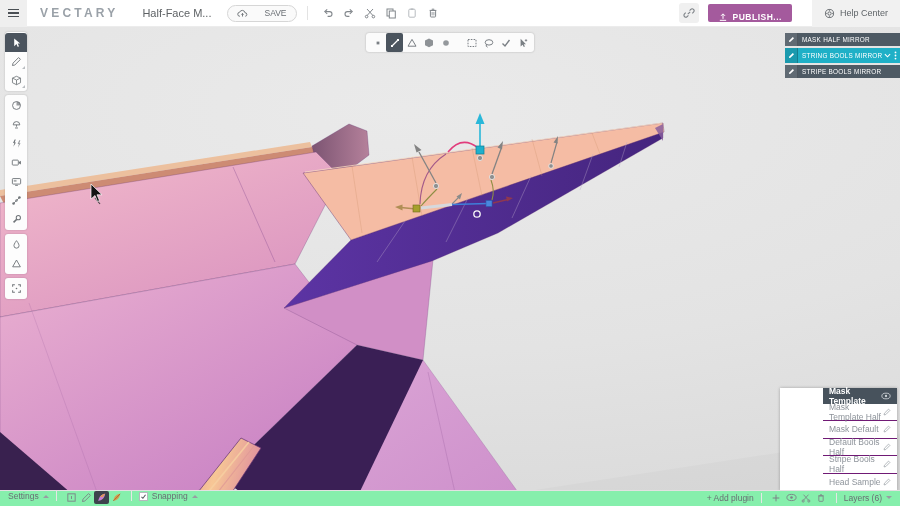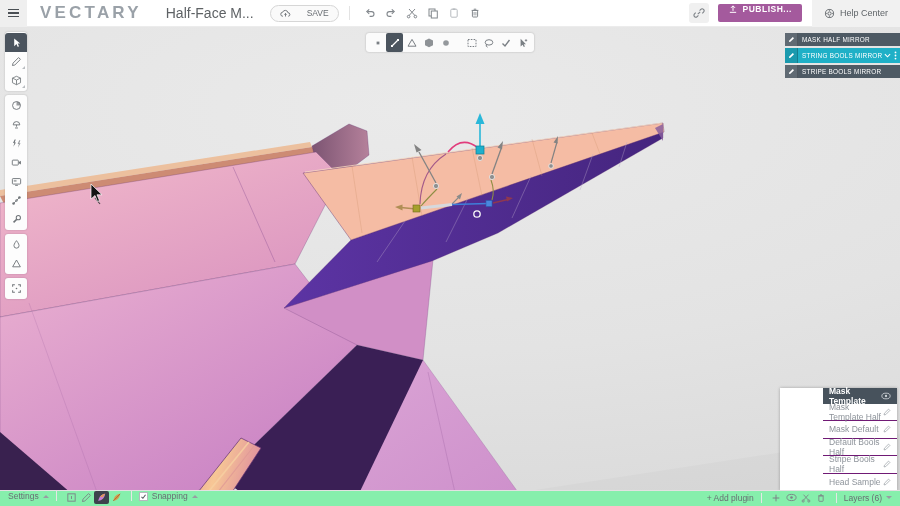--- a/index.html
+++ b/index.html
@@ -5,36 +5,36 @@
   * { margin:0; padding:0; box-sizing:border-box; }
   html,body { width:900px; height:506px; overflow:hidden; }
   body { font-family:"Liberation Sans", sans-serif; position:relative; background:#e3e3e3; }
 
   
   .topbar { position:absolute; top:0; left:0; right:0; height:27px; background:#fff;
             border-bottom:1px solid #ececec; display:flex; align-items:center; z-index:20; }
   .menu-btn { width:27px; height:27px; background:#efefef; display:flex; flex-direction:column;
               justify-content:center; align-items:center; gap:2px; cursor:pointer; }
   .menu-btn i { display:block; width:11px; height:1.5px; background:#4a4f54; }
-  .logo { margin-left:13px; font-size:17px; font-weight:700; letter-spacing:3.2px; color:#9aa1a8; }
-  .doc-title { margin-left:24px; font-size:14px; color:#5e6265; }
+  .logo { margin-left:13px; font-size:12px; font-weight:700; letter-spacing:3.2px; color:#9aa1a8; }
+  .doc-title { margin-left:24px; font-size:11px; color:#5e6265; }
   .save-btn { margin-left:16px; height:17px; display:flex; align-items:center; gap:16px;
               border:1px solid #d6d6d6; border-radius:9px; background:#fafafa; color:#696e73;
               font-size:8.5px; padding:0 9px; }
   .tb-sep { width:1px; height:14px; background:#e3e3e3; margin:0 10px; }
   .tb-icon { width:17px; height:20px; display:flex; align-items:center; justify-content:center;
              color:#82878c; margin:0 2px; }
   .tb-icon.dim { color:#b7bbbf; }
   .tb-right { margin-left:auto; display:flex; align-items:center; height:27px; }
   .link-btn { width:20px; height:20px; border-radius:3px; background:#f0f0f0; display:flex;
               align-items:center; justify-content:center; color:#7d8287; }
   .publish-btn { margin-left:9px; height:18px; background:#a45a9d; color:#fff; font-size:8.5px;
                  font-weight:700; letter-spacing:.5px; border-radius:2px; display:flex;
-                 align-items:flex-start; gap:5px; padding:0 10px; }
-  .help-area { margin-left:10px; height:27px; background:#f1f1f1; display:flex; align-items:center;
+                 align-items:flex-end; gap:5px; padding:0 10px; }
+  .help-area { margin-left:20px; height:27px; background:#f1f1f1; display:flex; align-items:center;
                gap:5px; padding:0 12px; font-size:9px; color:#5f6468;text-align:center; }
 
   
   .viewport { position:absolute; top:27px; left:0; right:0; bottom:16px;
               background: radial-gradient(ellipse 130% 95% at 45% 18%, #eaeaea 0%, #e3e3e3 55%, #d9d9d9 100%); }
   .viewport svg.scene { position:absolute; top:0; left:0; }
 
   
   .ltb { position:absolute; left:5px; top:32px; width:22px; z-index:10; }
   .ltb-group { background:#fdfdfd; border-radius:3px; box-shadow:0 0 2px rgba(0,0,0,.22);

